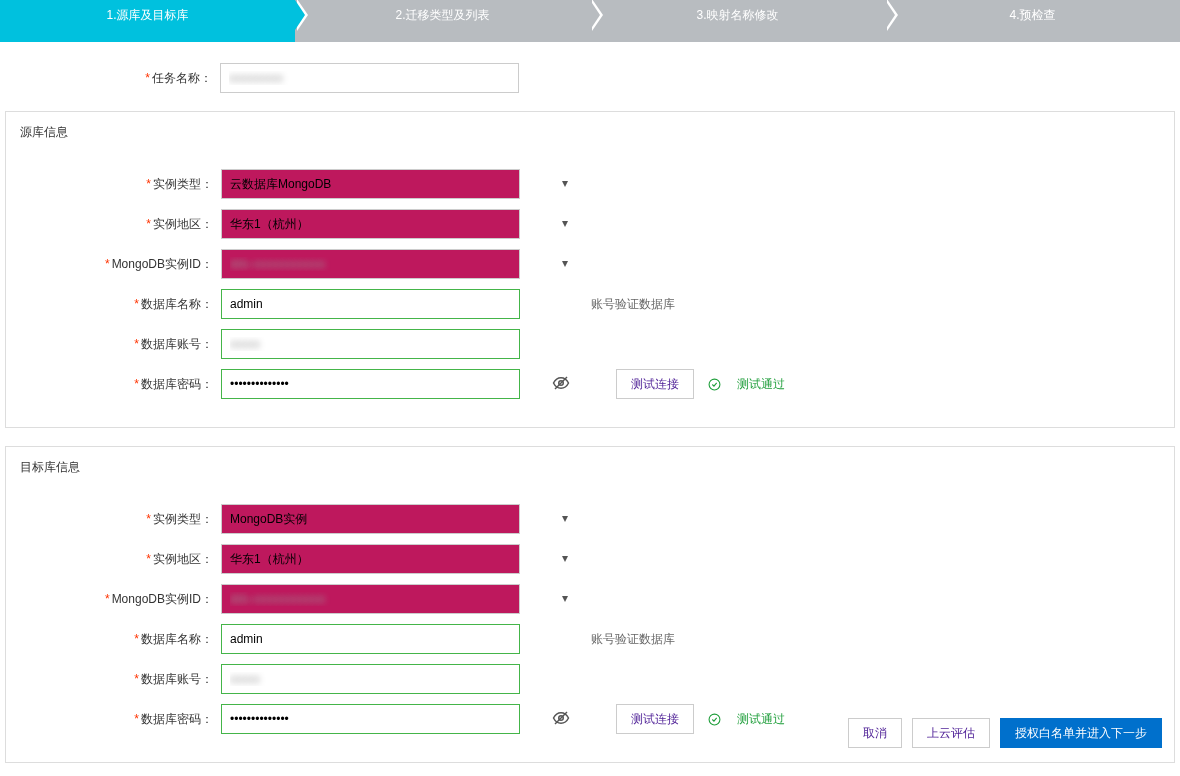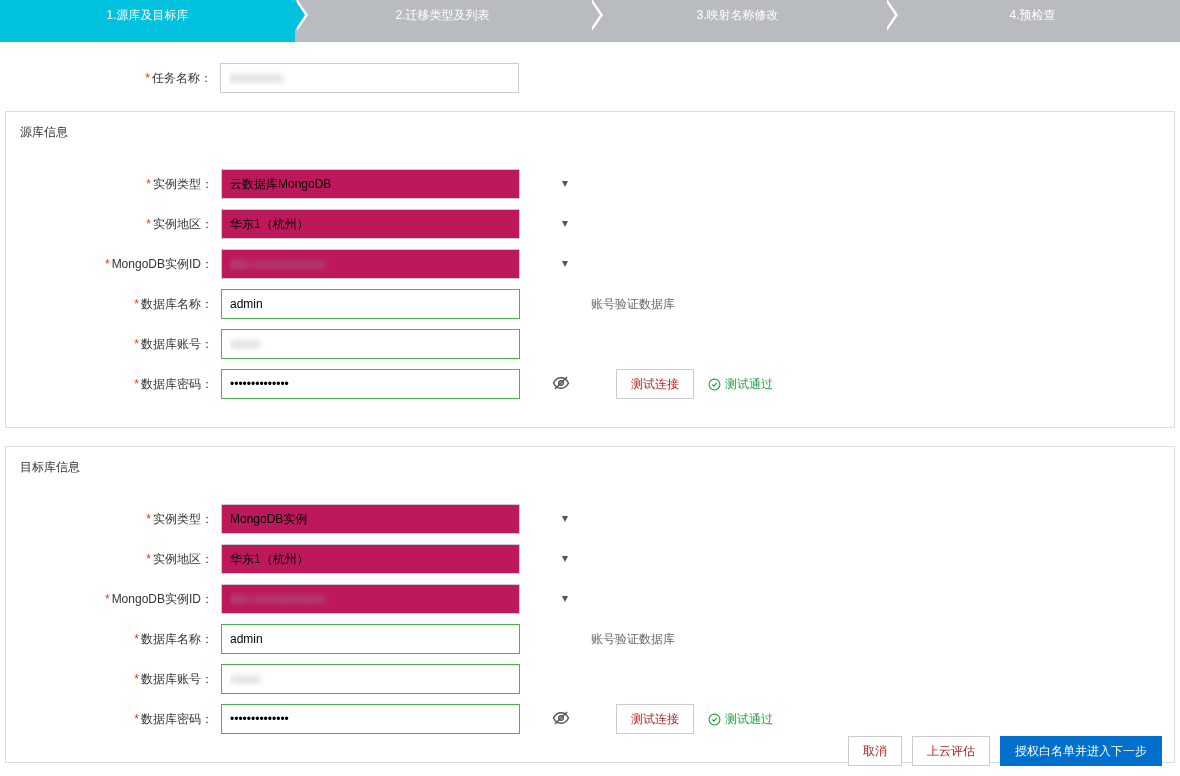--- a/index.html
+++ b/index.html
@@ -33,28 +33,28 @@
 
 .panel { border: 1px solid #ddd; margin-top: 18px; }
 .panel-title { padding: 12px 14px; font-size: 12px; color: #333; border-bottom: 0; }
 .panel-body { padding: 6px 0 18px 0; }
 
 .blur { color: transparent; text-shadow: 0 0 6px #999; user-select: none; }
 
 .pw-wrap { position: relative; display: inline-block; }
 .eye { position: absolute; right: 6px; top: 5px; cursor: pointer; color: #555; }
 
-.btn { display: inline-block; height: 30px; line-height: 28px; padding: 0 14px; border: 1px solid #ccc; background: #fff; cursor: pointer; font-size: 12px; color: #b91c1c; }
+.btn { display: inline-block; height: 30px; line-height: 28px; padding: 0 14px; border: 1px solid #ccc; background: #fff; cursor: pointer; font-size: 12px; color: #4c1d95; }
 .btn-primary { background: #0070cc; color: #fff; border: 1px solid #0070cc; }
 
 .test-btn { margin-left: 40px; }
-.pass { color: #1e9e3a; margin-left: 14px; display:inline-flex; align-items:center; gap:4px; }
+.pass { color: #1e9e3a; margin-left: 14px; display:inline-flex; align-items:center; gap:16px; }
 .pass svg { width:13px; height:13px; }
 
-.footer { position: absolute; bottom: 10px; right: 18px; display: flex; gap: 10px; }
+.footer { position: absolute; bottom: 28px; right: 18px; display: flex; gap: 10px; }
 </style>
 </head>
 <body>
 
 <div class="page">
 
   <div class="steps">
     <div class="step active"><span>1.源库及目标库</span></div>
     <div class="step inactive"><span>2.迁移类型及列表</span></div>
     <div class="step inactive"><span>3.映射名称修改</span></div>

